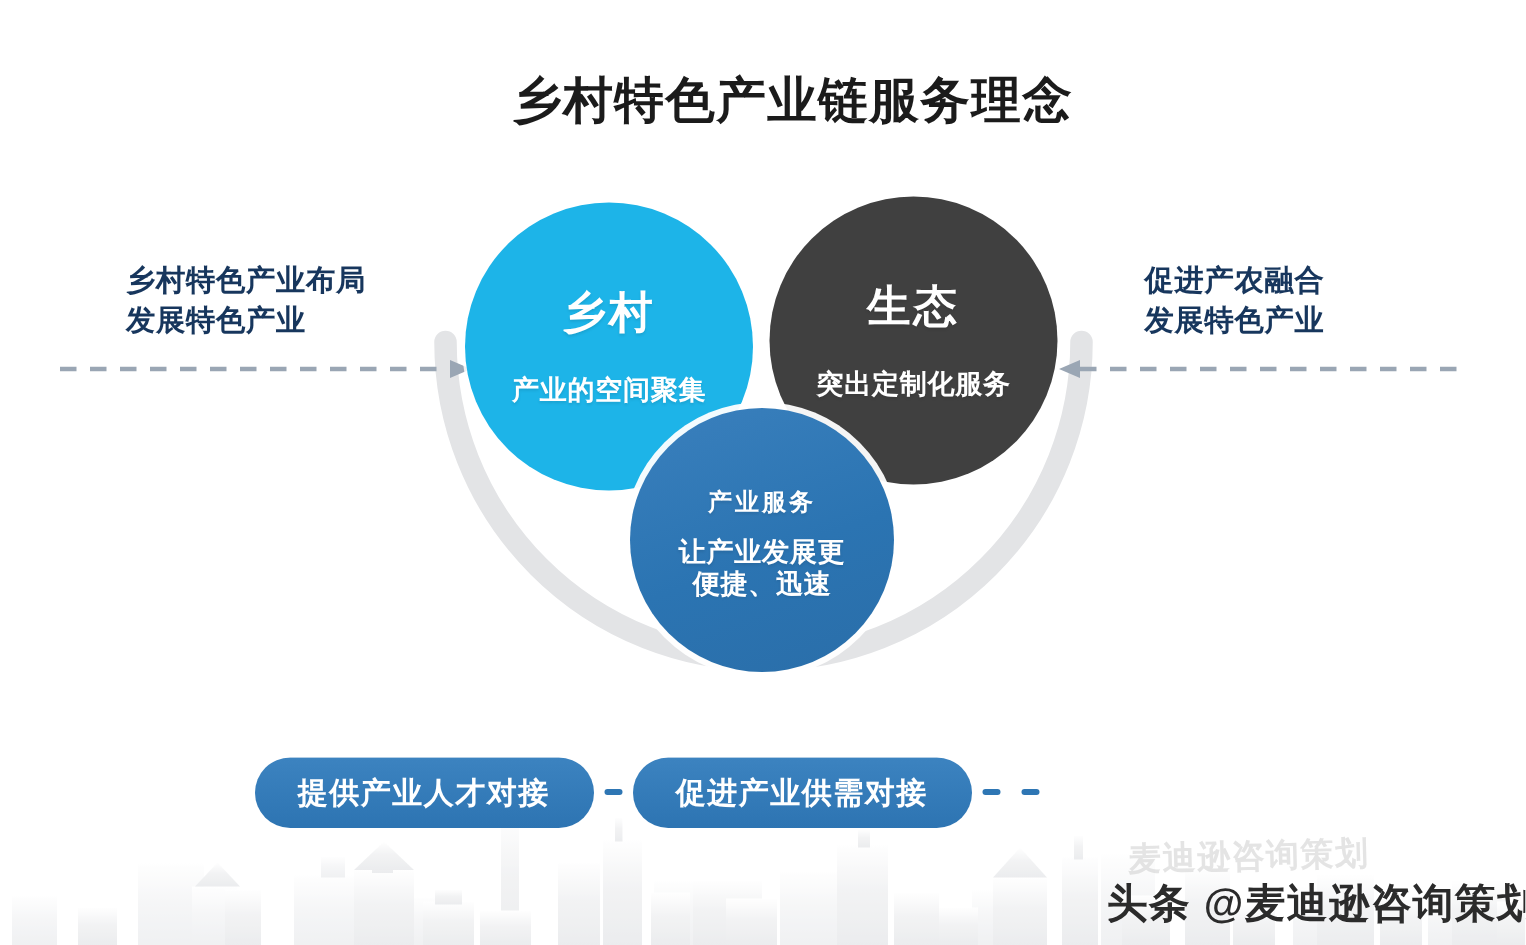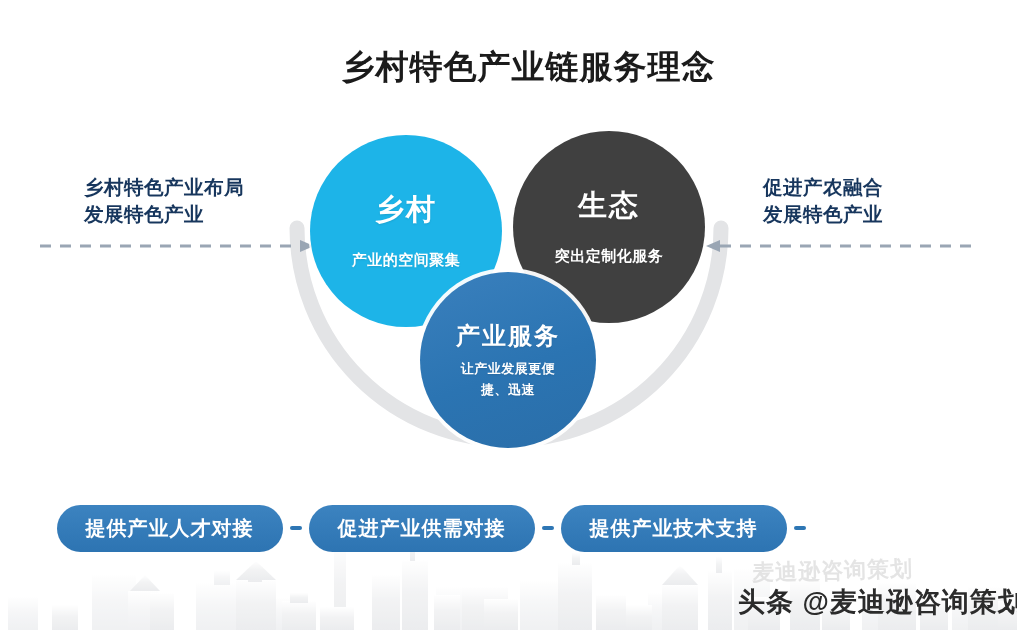--- a/index.html
+++ b/index.html
@@ -88,31 +88,31 @@
     box-shadow:0 0 0 2px rgba(255,255,255,.85);
     z-index:3;
   }
   #circle-eco{
     left:513px;top:131px;width:192px;height:192px;
     background:#404040;
     box-shadow:0 0 0 2px rgba(255,255,255,.85);
     z-index:3;
   }
   #circle-rural .c-title,#circle-eco .c-title{font-size:29px;line-height:34px;}
-  #circle-rural .c-sub,#circle-eco .c-sub{font-size:15px;line-height:20px;margin-top:24px;}
+  #circle-rural .c-sub,#circle-eco .c-sub{font-size:18px;line-height:20px;margin-top:24px;}
 
   #circle-service{
     left:420px;top:272px;width:176px;height:176px;
     background:#2b75b3;
     background-image:linear-gradient(160deg,#3a80bd 0%,#2b74b2 55%,#2a6ea9 100%);
     box-shadow:0 0 0 4px rgba(255,255,255,.95);
     z-index:5;
   }
-  #circle-service .c-title{font-size:24px;line-height:31px;}
-  #circle-service .c-sub{font-size:13px;line-height:21px;margin-top:7px;}
+  #circle-service .c-title{font-size:16px;line-height:31px;}
+  #circle-service .c-sub{font-size:18px;line-height:21px;margin-top:7px;}
 
   
   #pill-row{
     position:absolute;
     left:0;top:502px;width:869px;height:52px;
     display:flex;
     align-items:center;
     justify-content:center;
   }
   .pill{
@@ -275,23 +275,20 @@
     </div>
     <div class="pill-gap">
         <i></i>
       </div>
     <div class="pill">
       <span>促进产业供需对接</span>
     </div>
     <div class="pill-gap">
         <i></i>
       </div>
-    <div class="pill">
-      <span>提供产业技术支持</span>
-    </div>
     <div class="pill-gap">
         <i></i>
       </div>
   </div>
 
   <div id="wm-faded">麦迪逊咨询策划</div>
   <div id="wm-main">头条 @麦迪逊咨询策划</div>
 
 </div>
 

